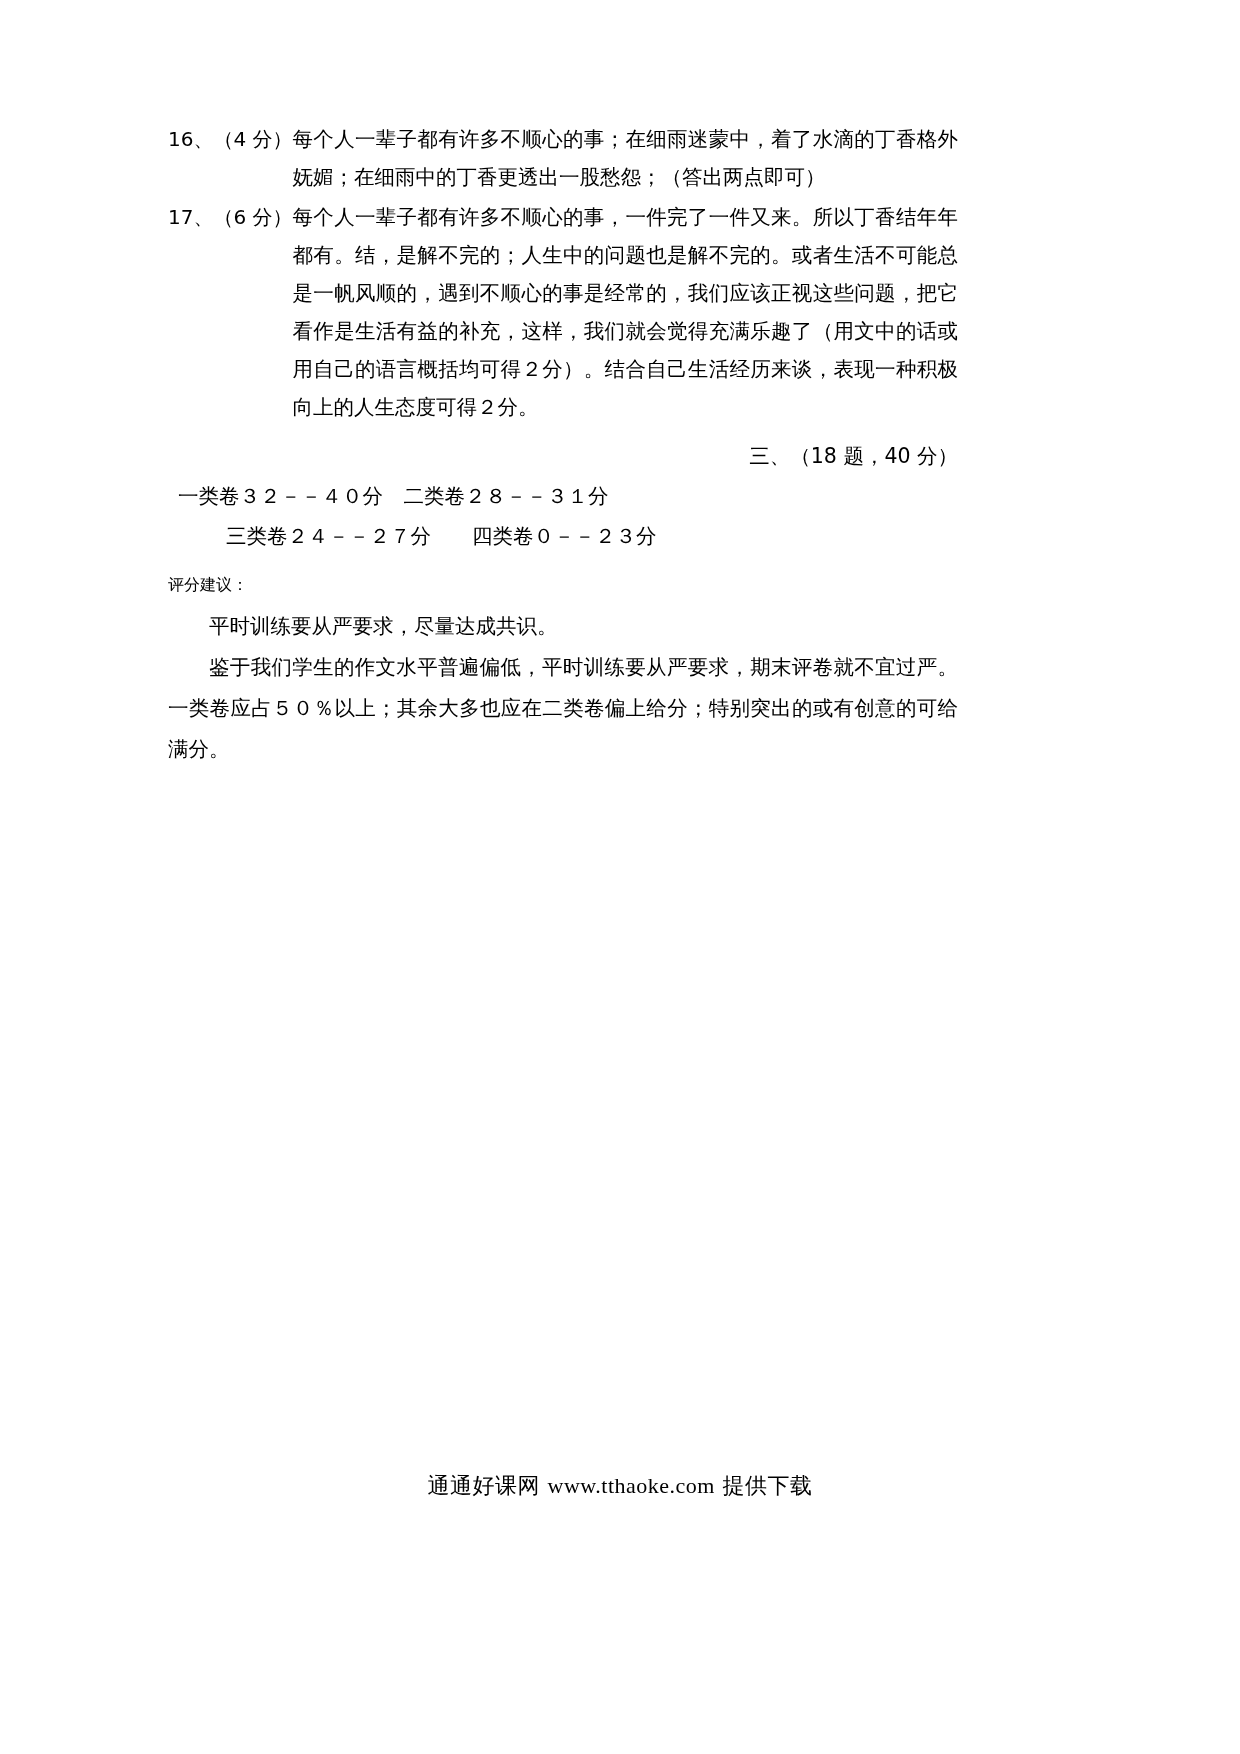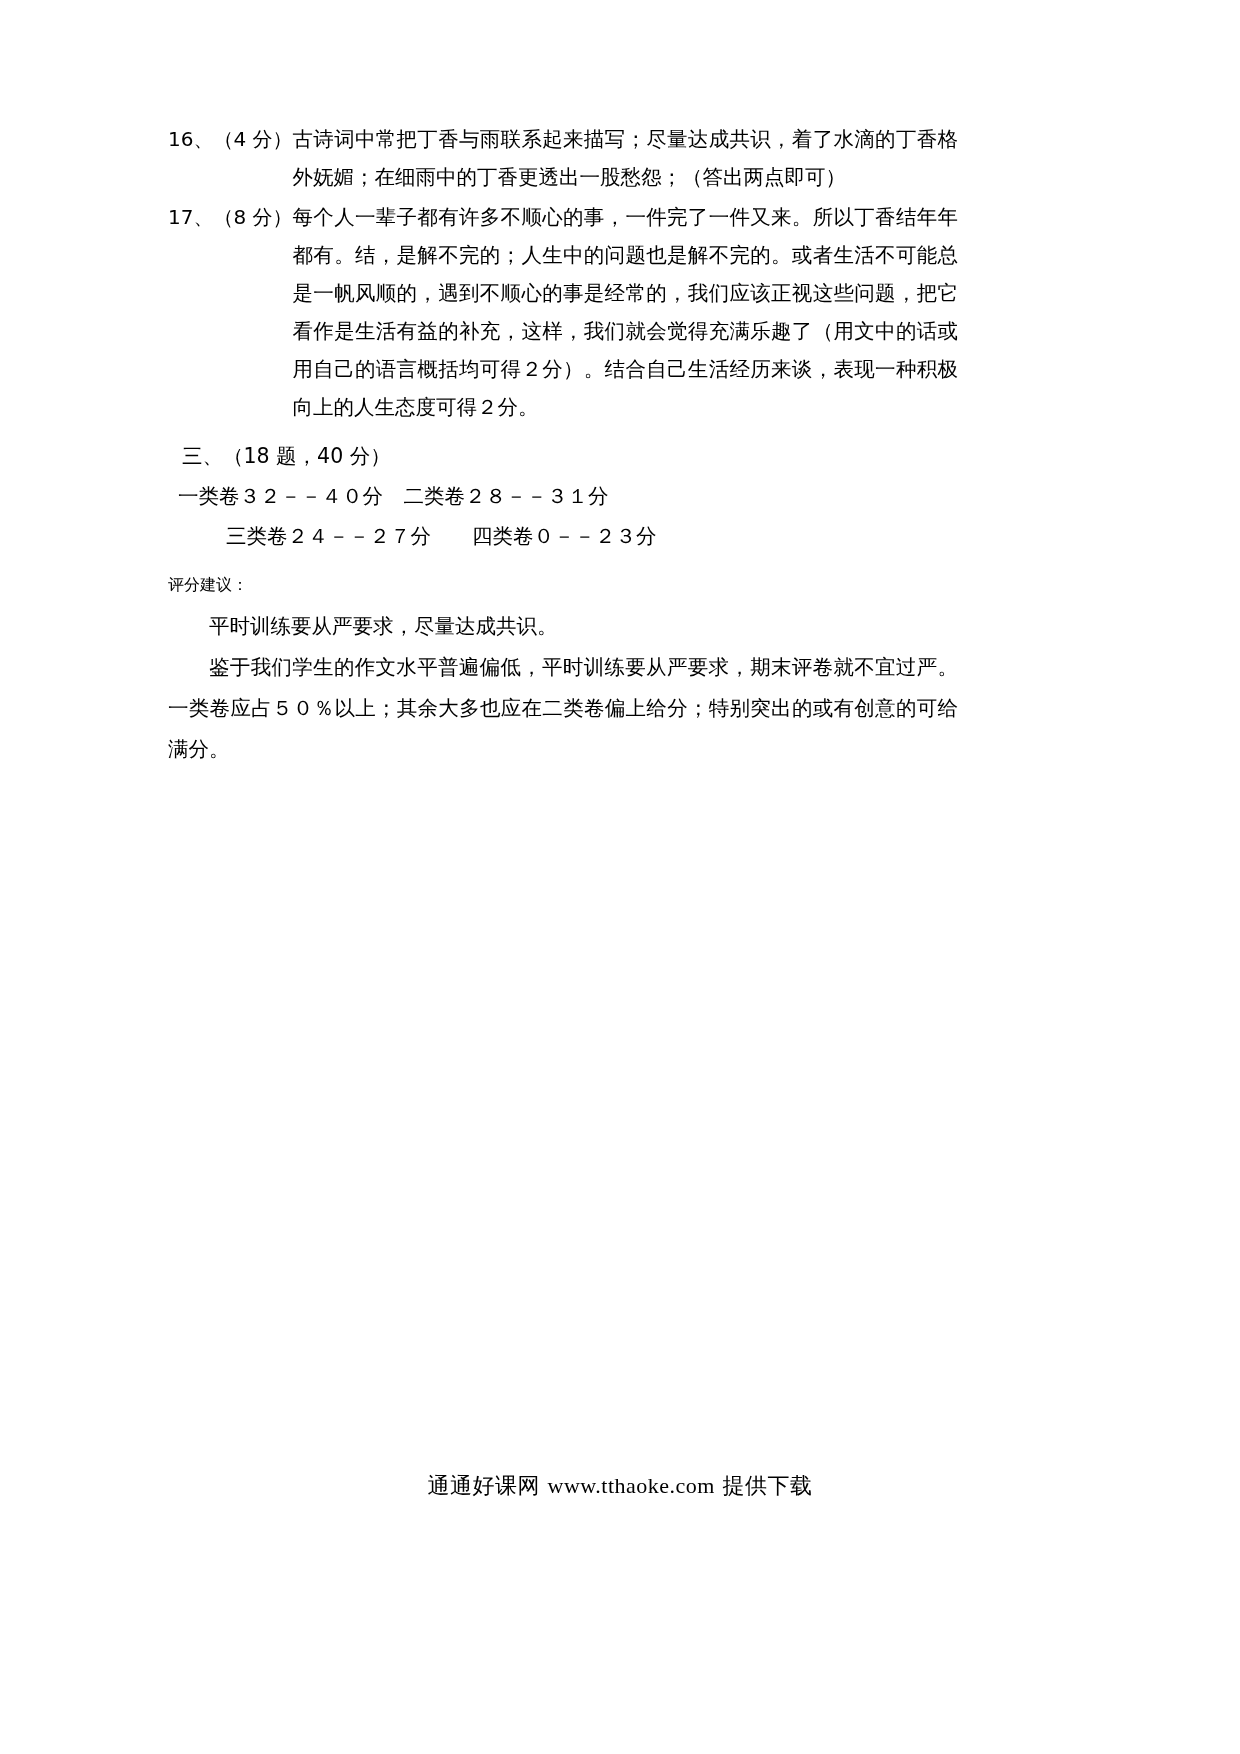--- a/index.html
+++ b/index.html
@@ -51,20 +51,21 @@
   }
 
   .q16 .qbody { text-indent: 0; }
   .q17 .qbody { text-indent: 0; }
 
   .sec-head {
     font-size: 20.5px;
     line-height: 40px;
     margin-top: 10px;
     padding-left: 14px;
+    text-align: right;
   }
   .grade-line1 {
     font-size: 20.5px;
     line-height: 40px;
     padding-left: 10px;
   }
   .grade-line2 {
     font-size: 20.5px;
     line-height: 40px;
     padding-left: 58px;
@@ -99,25 +100,25 @@
 </style>
 </head>
 <body>
 
 <div class="page">
 
   <div class="content">
 
     <div class="qrow q16">
       <div class="qnum">16、（4 分）</div>
-      <div class="qbody">古诗词中常把丁香与雨联系起来描写；尽量达成共识，着了水滴的丁香格外妩媚；在细雨中的丁香更透出一股愁怨；（答出两点即可）</div>
+      <div class="qbody">每个人一辈子都有许多不顺心的事；在细雨迷蒙中，着了水滴的丁香格外妩媚；在细雨中的丁香更透出一股愁怨；（答出两点即可）</div>
     </div>
 
     <div class="qrow q17">
-      <div class="qnum">17、（8 分）</div>
+      <div class="qnum">17、（6 分）</div>
       <div class="qbody">每个人一辈子都有许多不顺心的事，一件完了一件又来。所以丁香结年年都有。结，是解不完的；人生中的问题也是解不完的。或者生活不可能总是一帆风顺的，遇到不顺心的事是经常的，我们应该正视这些问题，把它看作是生活有益的补充，这样，我们就会觉得充满乐趣了（用文中的话或用自己的语言概括均可得２分）。结合自己生活经历来谈，表现一种积极向上的人生态度可得２分。</div>
     </div>
 
     <div class="sec-head">三、（18 题，40 分）</div>
 
     <div class="grade-line1">一类卷３２－－４０分　二类卷２８－－３１分</div>
     <div class="grade-line2">三类卷２４－－２７分　　四类卷０－－２３分</div>
 
     <div class="advice-title">评分建议：</div>
 

